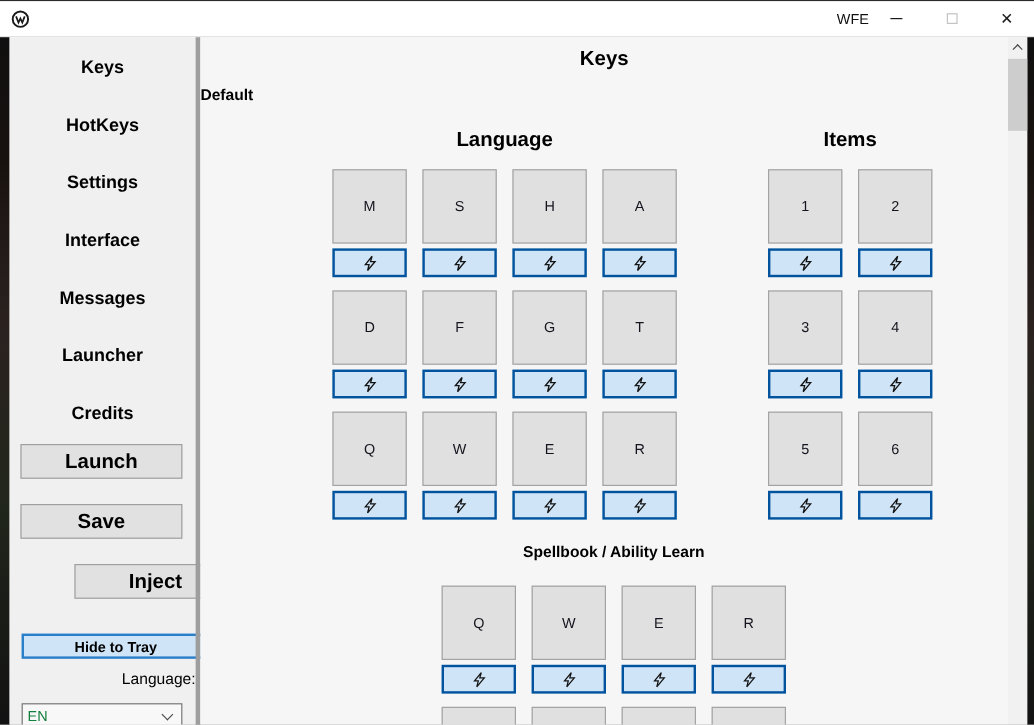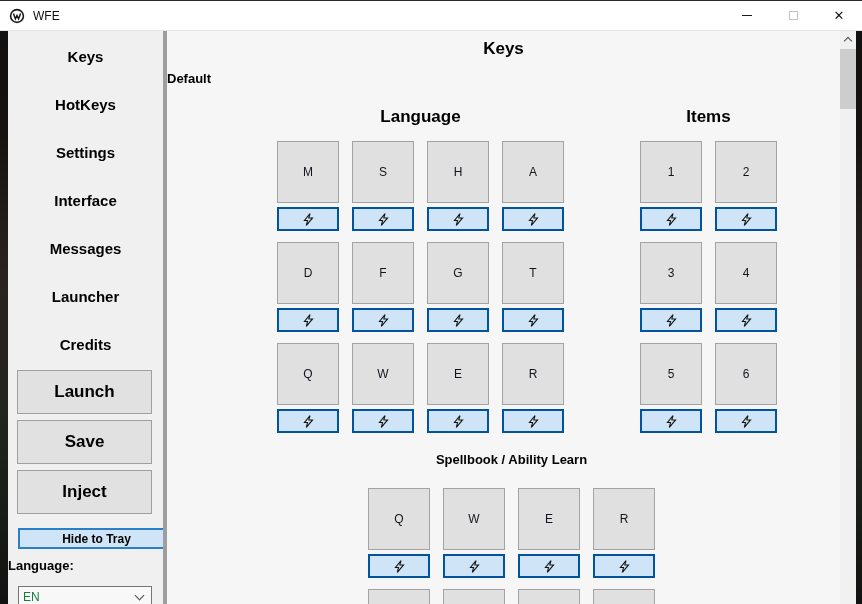--- a/index.html
+++ b/index.html
@@ -8,47 +8,47 @@
     position:relative; width:862px; height:604px; background:#fff;
     overflow:hidden; border-top:1px solid #2b2b2b;
   }
   
   .titlebar {
     position:absolute; left:0; top:0; width:862px; height:30px;
     background:#ffffff; display:flex; align-items:center;
     border-bottom:1px solid #e3e3e3;
   }
   .logo { width:16px; height:16px; margin-left:9px; flex:0 0 auto; }
-  .tb-title { margin-left:8px; font-size:12px; color:#101010; flex:1 1 auto; }
+  .tb-title { margin-left:8px; font-size:12px; color:#101010; flex:1 1 auto;text-align:right; }
   .tb-btn { width:46px; height:29px; display:flex; align-items:center; justify-content:center; cursor:pointer; }
   .glyph-min { width:10px; height:0; border-top:1px solid #1a1a1a; display:block; }
   .glyph-max { width:9px; height:9px; border:1px solid #c3c3c3; display:block; }
   .glyph-close { font-size:13px; color:#1a1a1a; line-height:1; }
   
   .body { position:absolute; left:0; top:30px; width:862px; height:574px; }
   .edge { position:absolute; top:0; height:574px;
     background:linear-gradient(180deg,#101010 0%,#18120f 18%,#2b2220 42%,#21261c 68%,#121212 100%); }
   .edge-left { left:0; width:8px; }
   .edge-right { right:0; width:6px; }
   
   .sidebar { position:absolute; left:8px; top:0; width:155px; height:574px; background:#f0f0f0; }
   .nav { position:absolute; left:0; top:2px; width:100%; }
   .nav-item { height:48px; line-height:48px; text-align:center; font-size:15px; font-weight:700; color:#000; cursor:pointer; }
   .side-btn {
-    position:absolute; left:9px; width:135px; height:44px; background:#e1e1e1;
+    position:absolute; left:9px; width:135px; height:29px; background:#e1e1e1;
     border:1px solid #9f9f9f; font-size:17px; font-weight:700; color:#000;
     display:flex; align-items:center; justify-content:center; cursor:pointer;
   }
-  .btn-launch { top:339px; } .btn-save { top:389px; } .btn-inject { top:439px; }
+  .btn-launch { top:339px; } .btn-save { top:389px; } .btn-inject { top:439px;margin-left:45px; }
   .btn-tray {
     position:absolute; left:10px; top:497px; width:157px; height:21px;
     background:#cfe4f7; border:2px solid #2a7fc9; font-size:12px; font-weight:700; color:#000;
     display:flex; align-items:center; justify-content:center; cursor:pointer;
   }
-  .lang-label { position:absolute; left:0; top:527px; width:100%; text-align:left; font-size:13px; font-weight:700; color:#000; }
+  .lang-label { position:absolute; left:0; top:527px; width:100%; text-align:right; font-size:13px; font-weight:400; color:#000; }
   .lang-select {
     position:absolute; left:10px; top:555px; width:134px; height:22px;
     background:#f8f8f8; border:1px solid #767676; display:flex; align-items:center; cursor:pointer;
   }
   .lang-value { flex:1 1 auto; font-size:12px; color:#15803d; padding-left:4px; }
   .chev { width:7px; height:7px; border-right:1px solid #4a4a4a; border-bottom:1px solid #4a4a4a;
     transform:rotate(45deg); margin-right:8px; margin-top:-4px; }
   .divider { position:absolute; left:163px; top:0; width:4px; height:574px; background:#9e9e9e; }
   
   .main { position:absolute; left:167px; top:0; width:673px; height:574px; background:#f6f6f6; overflow:hidden; }

